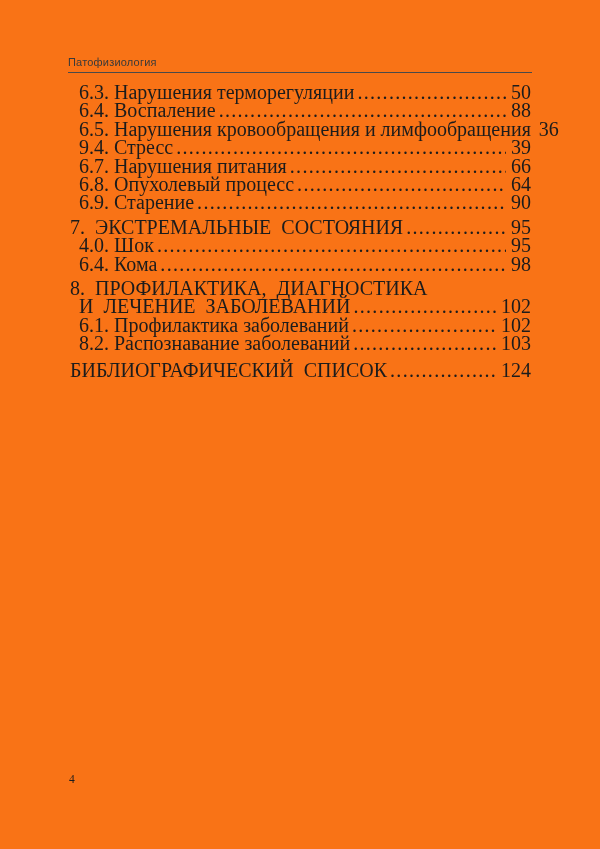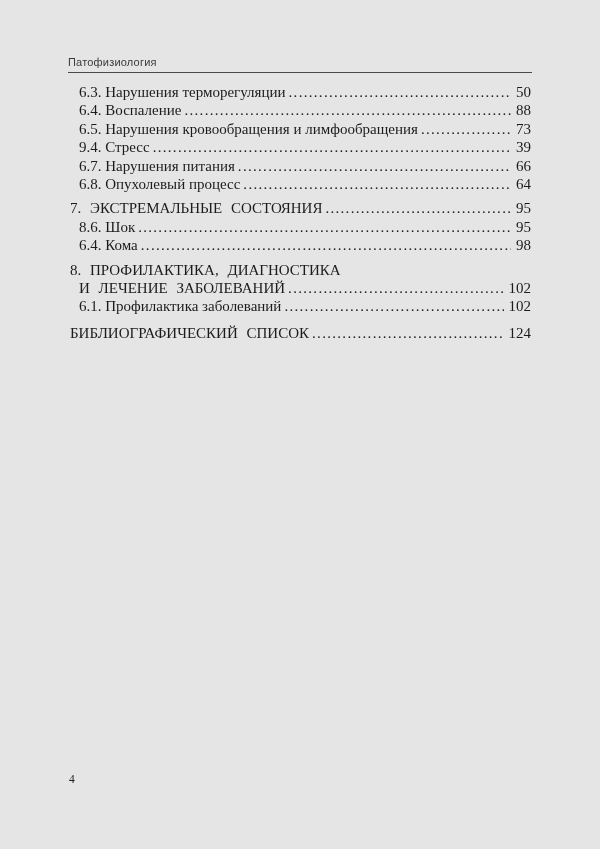--- a/index.html
+++ b/index.html
@@ -11,21 +11,21 @@
     height: 849px;
     background: #ffffff;
     position: relative;
     overflow: hidden;
     font-family: "Liberation Serif", serif;
     color: #1c1c1c;
   }
   .page {
     position: absolute;
     inset: 0;
-    background: #e5e5e5;
+    background: #f97316;
   }
   
   .running-header {
     position: absolute;
     left: 68px;
     top: 56px;
     font-family: "Liberation Sans", sans-serif;
     font-size: 11px;
     line-height: 13px;
     color: #3a3a3a;
@@ -38,21 +38,21 @@
     width: 464px;
     height: 0;
     border-top: 1px solid #4a4a4a;
   }
   
   .toc {
     position: absolute;
     left: 68px;
     top: 83px;
     width: 463px;
-    font-size: 15px;
+    font-size: 20px;
   }
   .toc-group { margin-top: 0; }
   .toc-group + .toc-group { margin-top: 6px; }
   .toc-group:last-child { margin-top: 8px; }
   .toc-row {
     display: flex;
     align-items: baseline;
     line-height: 18.4px;
     white-space: nowrap;
   }
@@ -103,46 +103,51 @@
           <span class="pagenum">50</span>
         </div>
         <div class="toc-row indent-2">
           <span class="label">6.4. Воспаление</span>
           <span class="leader"></span>
           <span class="pagenum">88</span>
         </div>
         <div class="toc-row indent-2">
           <span class="label">6.5. Нарушения кровообращения и лимфообращения</span>
           <span class="leader"></span>
-          <span class="pagenum">73</span>
+          <span class="pagenum">36</span>
         </div>
         <div class="toc-row indent-2">
           <span class="label">9.4. Стресс</span>
           <span class="leader"></span>
           <span class="pagenum">39</span>
         </div>
         <div class="toc-row indent-2">
           <span class="label">6.7. Нарушения питания</span>
           <span class="leader"></span>
           <span class="pagenum">66</span>
         </div>
         <div class="toc-row indent-2">
           <span class="label">6.8. Опухолевый процесс</span>
           <span class="leader"></span>
           <span class="pagenum">64</span>
         </div>
+        <div class="toc-row indent-2">
+          <span class="label">6.9. Старение</span>
+          <span class="leader"></span>
+          <span class="pagenum">90</span>
+        </div>
       </div>
       <div class="toc-group">
         <div class="toc-row indent-1 caps">
           <span class="label">7. ЭКСТРЕМАЛЬНЫЕ СОСТОЯНИЯ</span>
           <span class="leader"></span>
           <span class="pagenum">95</span>
         </div>
         <div class="toc-row indent-2">
-          <span class="label">8.6. Шок</span>
+          <span class="label">4.0. Шок</span>
           <span class="leader"></span>
           <span class="pagenum">95</span>
         </div>
         <div class="toc-row indent-2">
           <span class="label">6.4. Кома</span>
           <span class="leader"></span>
           <span class="pagenum">98</span>
         </div>
       </div>
       <div class="toc-group">
@@ -152,20 +157,25 @@
         <div class="toc-row indent-2 caps">
           <span class="label">И ЛЕЧЕНИЕ ЗАБОЛЕВАНИЙ</span>
           <span class="leader"></span>
           <span class="pagenum">102</span>
         </div>
         <div class="toc-row indent-2">
           <span class="label">6.1. Профилактика заболеваний</span>
           <span class="leader"></span>
           <span class="pagenum">102</span>
         </div>
+        <div class="toc-row indent-2">
+          <span class="label">8.2. Распознавание заболеваний</span>
+          <span class="leader"></span>
+          <span class="pagenum">103</span>
+        </div>
       </div>
       <div class="toc-group">
         <div class="toc-row indent-1 caps">
           <span class="label">БИБЛИОГРАФИЧЕСКИЙ СПИСОК</span>
           <span class="leader"></span>
           <span class="pagenum">124</span>
         </div>
       </div>
     </div>
 

